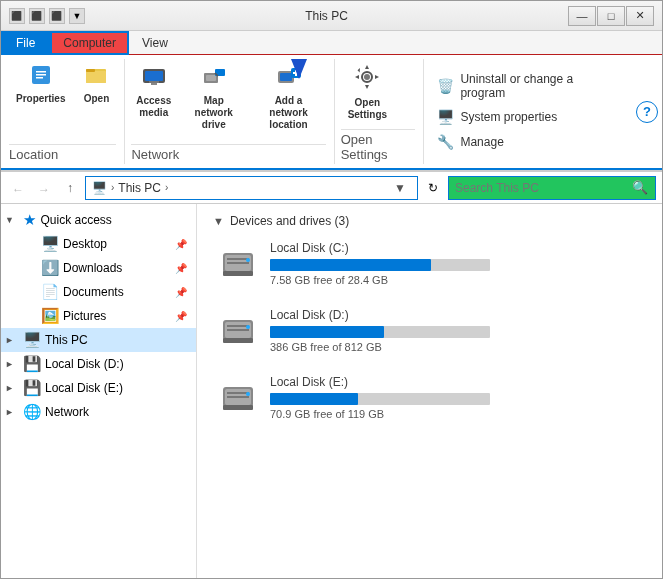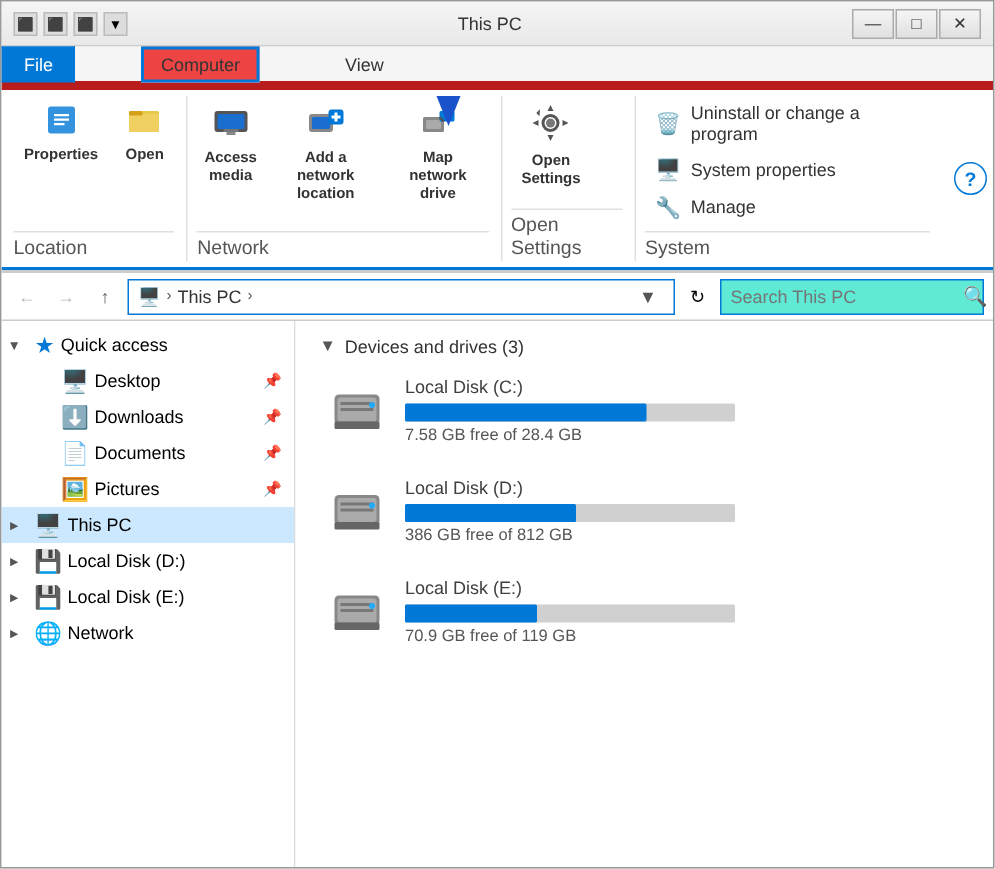--- a/index.html
+++ b/index.html
@@ -16,21 +16,21 @@
       gap: 6px;
     }
     .title-bar-icons { display: flex; gap: 4px; align-items: center; }
     .title-icon { width: 16px; height: 16px; background: #ddd; border: 1px solid #bbb; display: flex; align-items: center; justify-content: center; font-size: 9px; }
     .title-text { flex: 1; text-align: center; font-size: 12px; color: #333; }
     .window-controls { display: flex; gap: 1px; margin-left: auto; }
     .win-btn { width: 28px; height: 20px; background: linear-gradient(to bottom, #f5f5f5, #e0e0e0); border: 1px solid #aaa; display: flex; align-items: center; justify-content: center; cursor: pointer; font-size: 11px; color: #333; }
 
     
     .ribbon { background: #f5f5f5; border-bottom: 2px solid #ccc; }
-    .ribbon-tabs { display: flex; border-bottom: 6px solid #b91c1c; gap: 44px; }
+    .ribbon-tabs { display: flex; border-bottom: 1px solid #b91c1c; }
     .ribbon-tab {
       padding: 4px 12px;
       font-size: 12px;
       cursor: pointer;
       border: 1px solid transparent;
       border-bottom: none;
       margin-bottom: -1px;
       color: #333;
     }
     .ribbon-tab.file { background: #0078d7; color: white; border-color: #0078d7; padding: 4px 14px; }
@@ -56,21 +56,21 @@
 
     
     .address-bar {
       display: flex; align-items: center; background: white;
       border-bottom: 1px solid #ccc; padding: 3px 6px; gap: 4px; height: 32px;
     }
     .nav-btn { width: 22px; height: 22px; background: transparent; border: 1px solid transparent; border-radius: 2px; display: flex; align-items: center; justify-content: center; cursor: pointer; font-size: 12px; color: #555; }
     .nav-btn.disabled { color: #bbb; cursor: default; }
     .address-path { flex: 1; display: flex; align-items: center; border: 1px solid #0078d7; padding: 2px 6px; height: 24px; background: white; gap: 4px; font-size: 12px; color: #333; }
     .address-chevron { color: #555; font-size: 10px; }
-    .search-box { display: flex; align-items: center; border: 1px solid #0078d7; width: 176px; height: 24px; padding: 2px 6px; background: #5eead4; }
+    .search-box { display: flex; align-items: center; border: 1px solid #0078d7; width: 208px; height: 24px; padding: 2px 6px; background: #22c55e; }
     .search-box input { border: none; outline: none; flex: 1; font-size: 12px; color: #555; background: transparent; }
     .search-icon { color: #555; font-size: 13px; }
     .refresh-btn { width: 22px; height: 22px; display: flex; align-items: center; justify-content: center; cursor: pointer; border: 1px solid transparent; border-radius: 2px; }
 
     
     .main-layout { display: flex; height: calc(579px - 30px - 72px - 32px - 28px); }
 
     
     .sidebar { width: 196px; border-right: 1px solid #ddd; background: white; overflow-y: auto; padding: 4px 0; }
     .sidebar-item { display: flex; align-items: center; padding: 3px 8px; gap: 4px; cursor: pointer; font-size: 12px; }
@@ -173,39 +173,39 @@
                 <rect x="4" y="8" width="18" height="10" rx="1" fill="#1a6ecf"></rect>
                 <rect x="8" y="18" width="10" height="2" fill="#777"></rect>
                 <rect x="10" y="20" width="6" height="2" fill="#888"></rect>
               </svg>
             </div>
             <div class="btn-label">Access<br>media</div>
           </div>
           <div class="ribbon-btn">
             <div class="btn-icon">
               <svg width="26" height="26" viewBox="0 0 26 26">
+                <rect x="3" y="10" width="14" height="10" rx="1" fill="#888"></rect>
+                <rect x="5" y="12" width="10" height="6" rx="1" fill="#aaa"></rect>
+                <rect x="14" y="6" width="10" height="7" rx="1" fill="#0078d7"></rect>
+                <line x1="14" y1="10" x2="17" y2="13" stroke="#555" stroke-width="1.5"></line>
+              </svg>
+            </div>
+            <div class="btn-label">Map network<br>drive</div>
+          </div>
+          <div class="ribbon-btn">
+            <div class="btn-icon">
+              <svg width="26" height="26" viewBox="0 0 26 26">
                 <rect x="2" y="8" width="16" height="12" rx="2" fill="#888"></rect>
                 <rect x="4" y="10" width="12" height="8" rx="1" fill="#1a6ecf"></rect>
                 <rect x="15" y="5" width="10" height="10" rx="2" fill="#0078d7"></rect>
                 <line x1="20" y1="7" x2="20" y2="13" stroke="white" stroke-width="2"></line>
                 <line x1="17" y1="10" x2="23" y2="10" stroke="white" stroke-width="2"></line>
               </svg>
             </div>
             <div class="btn-label">Add a network<br>location</div>
-          </div>
-          <div class="ribbon-btn">
-            <div class="btn-icon">
-              <svg width="26" height="26" viewBox="0 0 26 26">
-                <rect x="3" y="10" width="14" height="10" rx="1" fill="#888"></rect>
-                <rect x="5" y="12" width="10" height="6" rx="1" fill="#aaa"></rect>
-                <rect x="14" y="6" width="10" height="7" rx="1" fill="#0078d7"></rect>
-                <line x1="14" y1="10" x2="17" y2="13" stroke="#555" stroke-width="1.5"></line>
-              </svg>
-            </div>
-            <div class="btn-label">Map network<br>drive</div>
           </div>
         </div>
         <div class="ribbon-group-label">Network</div>
       </div>
 
       <div class="ribbon-group">
         <div class="ribbon-items">
           <div class="ribbon-btn">
             <div class="btn-icon">
               <svg width="28" height="28" viewBox="0 0 28 28">
@@ -234,21 +234,20 @@
             <div class="ribbon-btn-small">
               <span class="s-icon">🖥️</span>
               <span>System properties</span>
             </div>
             <div class="ribbon-btn-small">
               <span class="s-icon">🔧</span>
               <span>Manage</span>
             </div>
           </div>
         </div>
-        <div class="ribbon-group-label">System</div>
       </div>
 
     </div>
 
     <div class="help-btn">?</div>
   </div>
 </div>
 
 <div class="address-bar">
   <div class="nav-btn disabled">←</div>

